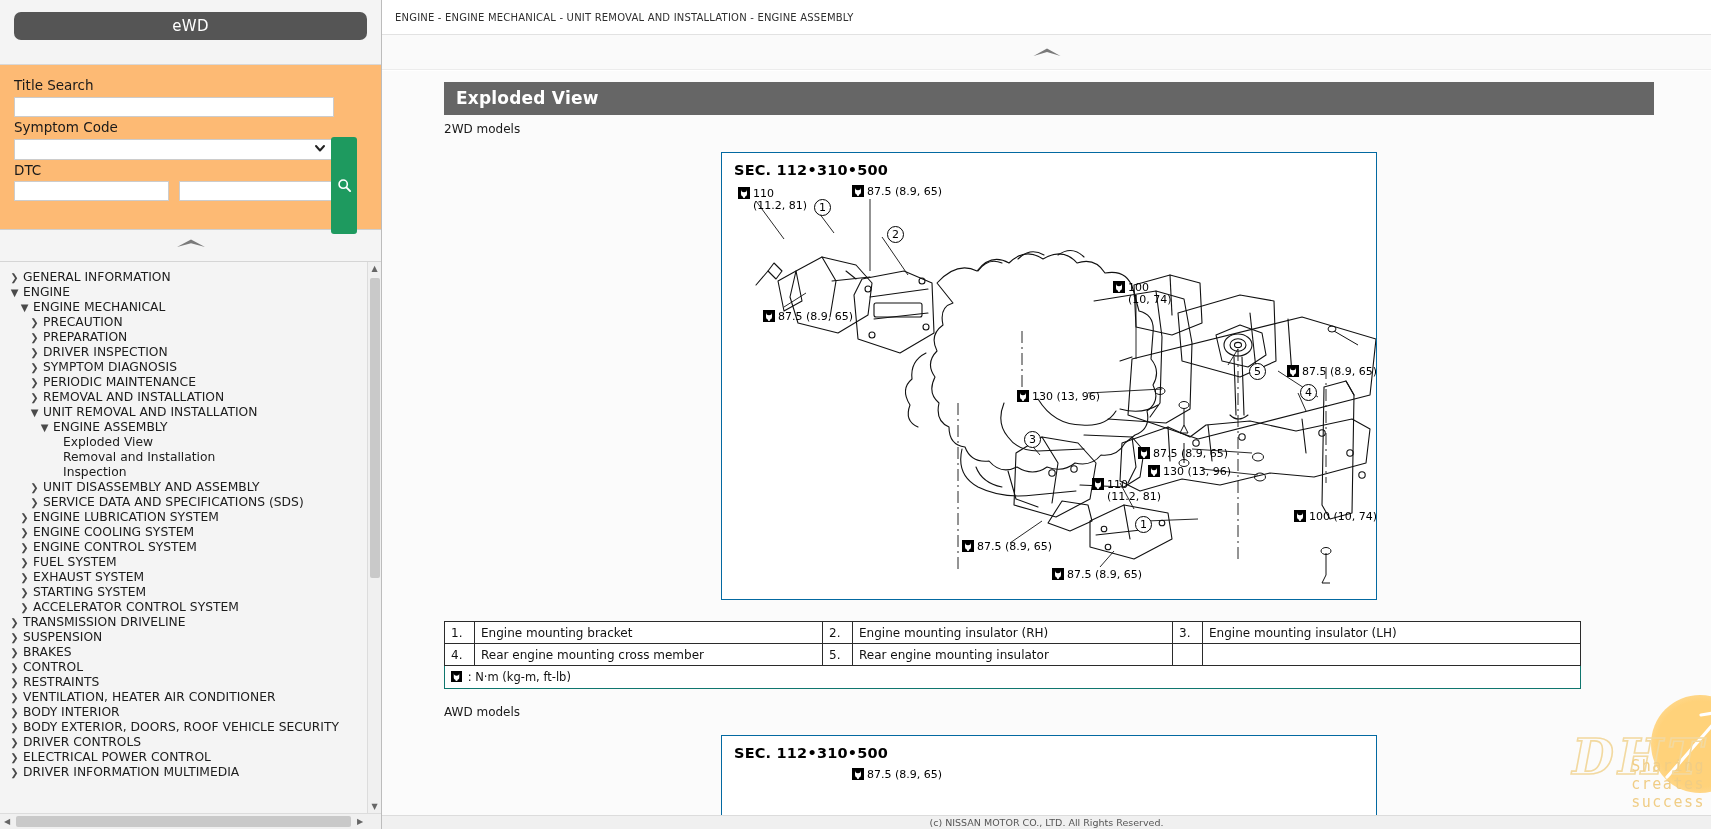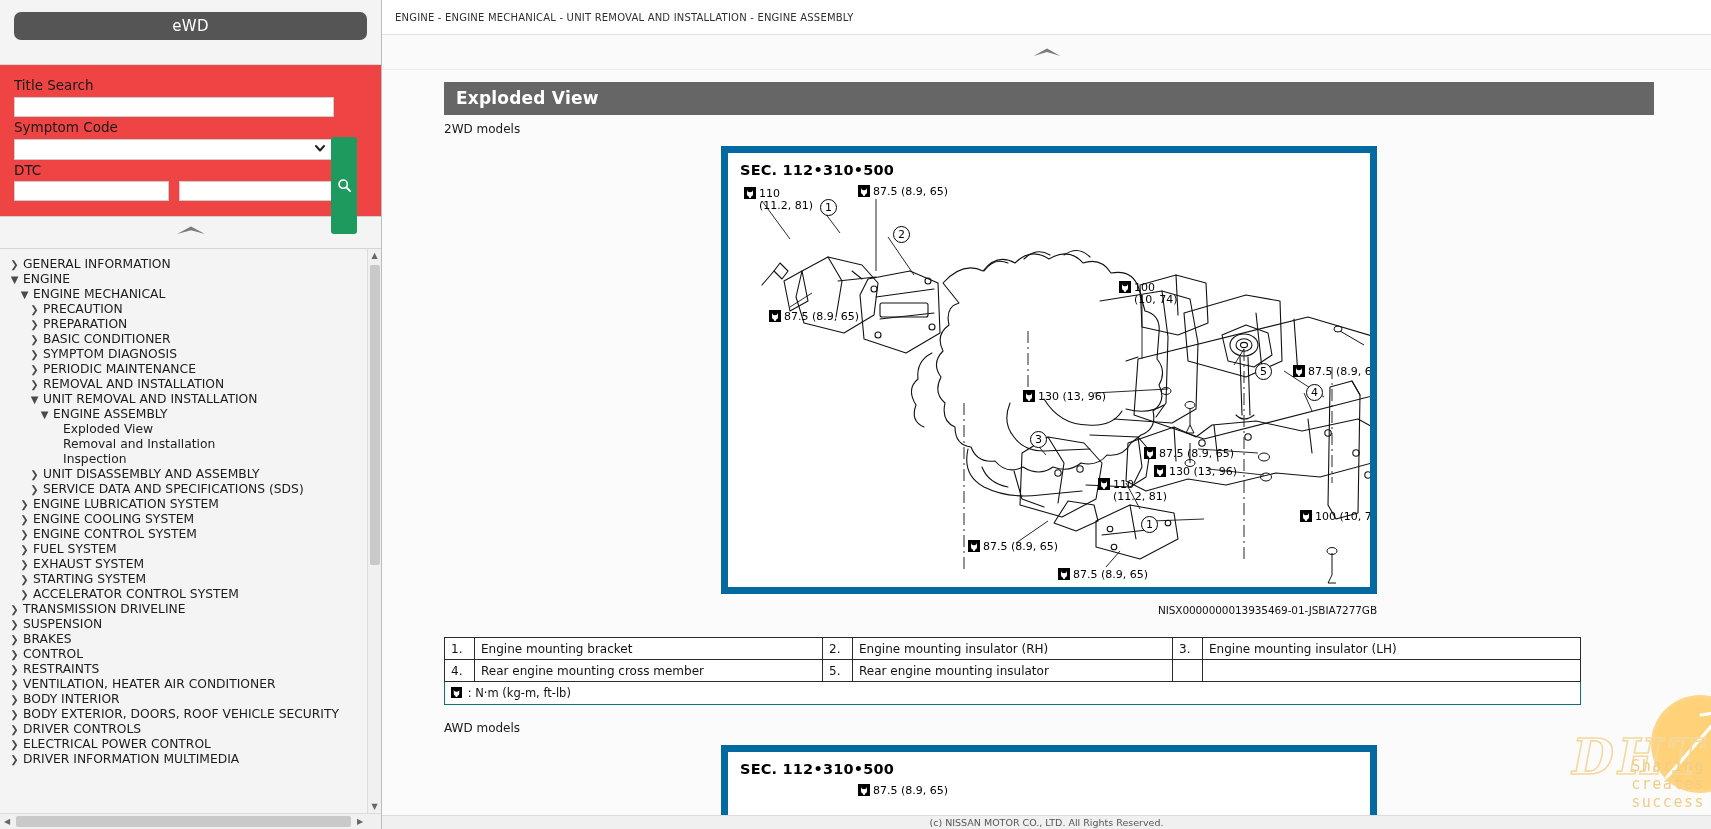--- a/index.html
+++ b/index.html
@@ -32,22 +32,22 @@
     border-radius: 7px;
     color: #ffffff;
     font-size: 15px;
     display: flex; align-items: center; justify-content: center;
     letter-spacing: .3px;
   }
   .side-top-spacer { height: 24px; }
 
   .search-block {
     position: relative;
-    padding: 10px 14px 15px 14px;
-    background: #ef4444;
+    padding: 10px 14px 28px 14px;
+    background: #fdba74;
     border-bottom: 1px solid #cfcfcf;
   }
   .field-label {
     font-size: 13.5px; color: #1a1a1a; margin: 2px 0 3px 0;
   }
   .txt-input {
     width: 320px; height: 20px;
     border: 1px solid #cccccc; background: #ffffff;
     font-size: 12px; padding: 1px 4px;
     outline: none; color: #222;
@@ -168,22 +168,22 @@
     background: #666666; color: #ffffff;
     font-size: 17px; font-weight: bold;
     padding: 6px 0 7px 12px;
     letter-spacing: .2px;
   }
   .model-cap {
     font-size: 12px; color: #1a1a1a;
     margin: 7px 0 4px 0;
   }
   .fig-box {
-    border: 7px solid #0369a1; background: #ffffff;
-    margin: 10px auto;
+    border: 1px solid #0369a1; background: #ffffff;
+    margin: 16px auto;
     width: 656px; height: 448px;
     position: relative; overflow: hidden;
   }
   .fig-box.awd { height: 105px; }
   .sec-code {
     position: absolute; left: 12px; top: 9px;
     font-size: 14.5px; font-weight: bold; color: #000;
     letter-spacing: .2px;
   }
   .fig-id {
@@ -318,21 +318,21 @@
           <div class="tnode lvl2">
             <span class="arrow">❯</span>
             <span class="lbl">PRECAUTION</span>
           </div>
           <div class="tnode lvl2">
             <span class="arrow">❯</span>
             <span class="lbl">PREPARATION</span>
           </div>
           <div class="tnode lvl2">
             <span class="arrow">❯</span>
-            <span class="lbl">BASIC CONDITIONER</span>
+            <span class="lbl">DRIVER INSPECTION</span>
           </div>
           <div class="tnode lvl2">
             <span class="arrow">❯</span>
             <span class="lbl">SYMPTOM DIAGNOSIS</span>
           </div>
           <div class="tnode lvl2">
             <span class="arrow">❯</span>
             <span class="lbl">PERIODIC MAINTENANCE</span>
           </div>
           <div class="tnode lvl2">
@@ -702,21 +702,20 @@
           <div id="cn2wd">
               <div class="cnum" style="left: 92px; top: 46px;">1</div>
               <div class="cnum" style="left: 165px; top: 73px;">2</div>
               <div class="cnum" style="left: 527px; top: 210px;">5</div>
               <div class="cnum" style="left: 578px; top: 231px;">4</div>
               <div class="cnum" style="left: 302px; top: 278px;">3</div>
               <div class="cnum" style="left: 413px; top: 363px;">1</div>
             </div>
         </div>
 
-        <div class="fig-id">NISX0000000013935469-01-JSBIA7277GB</div>
 
         <table class="parts-table">
           <tbody id="parts-body">
               <tr>
                 <td class="c-idx">1.</td>
                 <td class="c-name">Engine mounting bracket</td>
                 <td class="c-idx">2.</td>
                 <td class="c-name2">Engine mounting insulator (RH)</td>
                 <td class="c-idx">3.</td>
                 <td class="">Engine mounting insulator (LH)</td>

